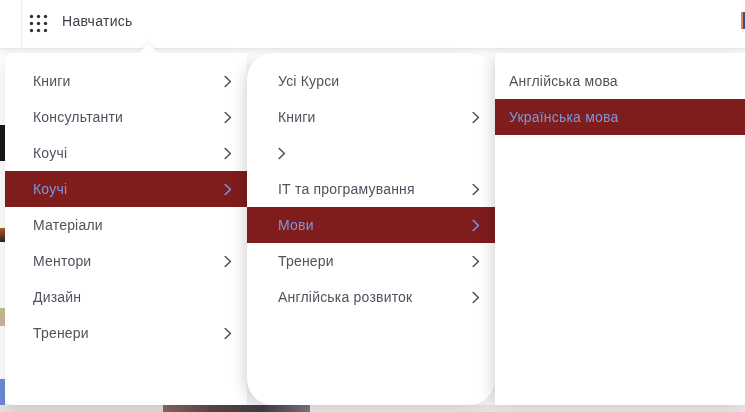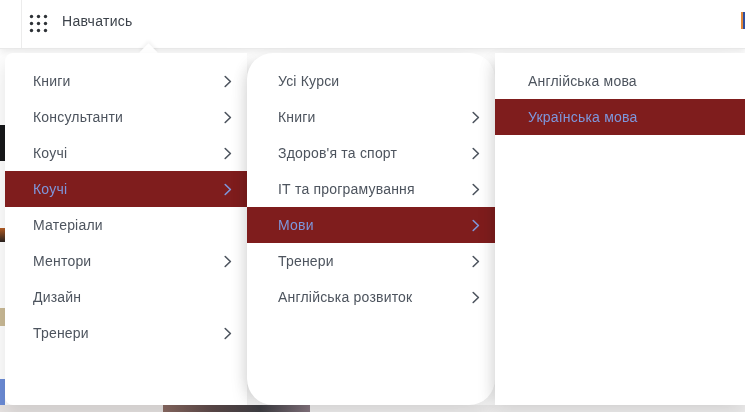--- a/index.html
+++ b/index.html
@@ -24,21 +24,21 @@
   
   .panel{position:absolute;top:53px;height:352px;background:#ffffff;z-index:6;
     box-shadow:0 10px 18px rgba(0,0,0,0.10);padding-top:10px;box-sizing:border-box;}
   .panel-1{left:5px;width:242px;border-radius:8px 0 0 8px;}
   .panel-2{left:247px;width:248px;box-shadow:-10px 0 14px -8px rgba(0,0,0,0.10),0 10px 18px rgba(0,0,0,0.10);border-radius:26px;}
   .panel-3{left:495px;width:250px;box-shadow:-10px 0 14px -8px rgba(0,0,0,0.10),0 10px 18px rgba(0,0,0,0.10);}
 
   .row{display:flex;align-items:center;justify-content:space-between;height:36px;
     padding:0 15px 0 28px;font-size:14px;letter-spacing:.2px;color:#4d545e;cursor:pointer;}
   .panel-2 .row{padding-left:31px;}
-  .panel-3 .row{padding-left:33px;}
+  .panel-3 .row{padding-left:14px;}
   .row.active{background:#7f1d1d;color:#7e97dc;}
   .row .chev{flex:0 0 auto;display:block;}
 
   
   .edge-mark{position:absolute;left:0;width:5px;z-index:1;}
   .mark-dark{top:125px;height:36px;background:#17181a;}
   .mark-orange{top:228px;height:14px;background:linear-gradient(#b55d25,#2a2320);}
   .mark-tan{top:308px;height:18px;background:#c9b995;}
   .mark-blue{top:379px;height:26px;background:#6b8bd6;}
   .bottom-strip{position:absolute;left:0;top:405px;width:745px;height:7px;z-index:1;display:flex;}
@@ -136,21 +136,20 @@
     <div class="row">
       <span>Усі Курси</span>
     </div>
     <div class="row">
       <span>Книги</span>
       <svg class="chev" width="8" height="13" viewBox="0 0 8 13">
           <polyline points="1.2,1.5 6.4,6.5 1.2,11.5" fill="none" stroke="currentColor" stroke-width="1.6" stroke-linecap="round" stroke-linejoin="round"></polyline>
         </svg>
     </div>
     <div class="row">
-      <span>Здоров'я та спорт</span>
       <svg class="chev" width="8" height="13" viewBox="0 0 8 13">
           <polyline points="1.2,1.5 6.4,6.5 1.2,11.5" fill="none" stroke="currentColor" stroke-width="1.6" stroke-linecap="round" stroke-linejoin="round"></polyline>
         </svg>
     </div>
     <div class="row">
       <span>ІТ та програмування</span>
       <svg class="chev" width="8" height="13" viewBox="0 0 8 13">
           <polyline points="1.2,1.5 6.4,6.5 1.2,11.5" fill="none" stroke="currentColor" stroke-width="1.6" stroke-linecap="round" stroke-linejoin="round"></polyline>
         </svg>
     </div>

